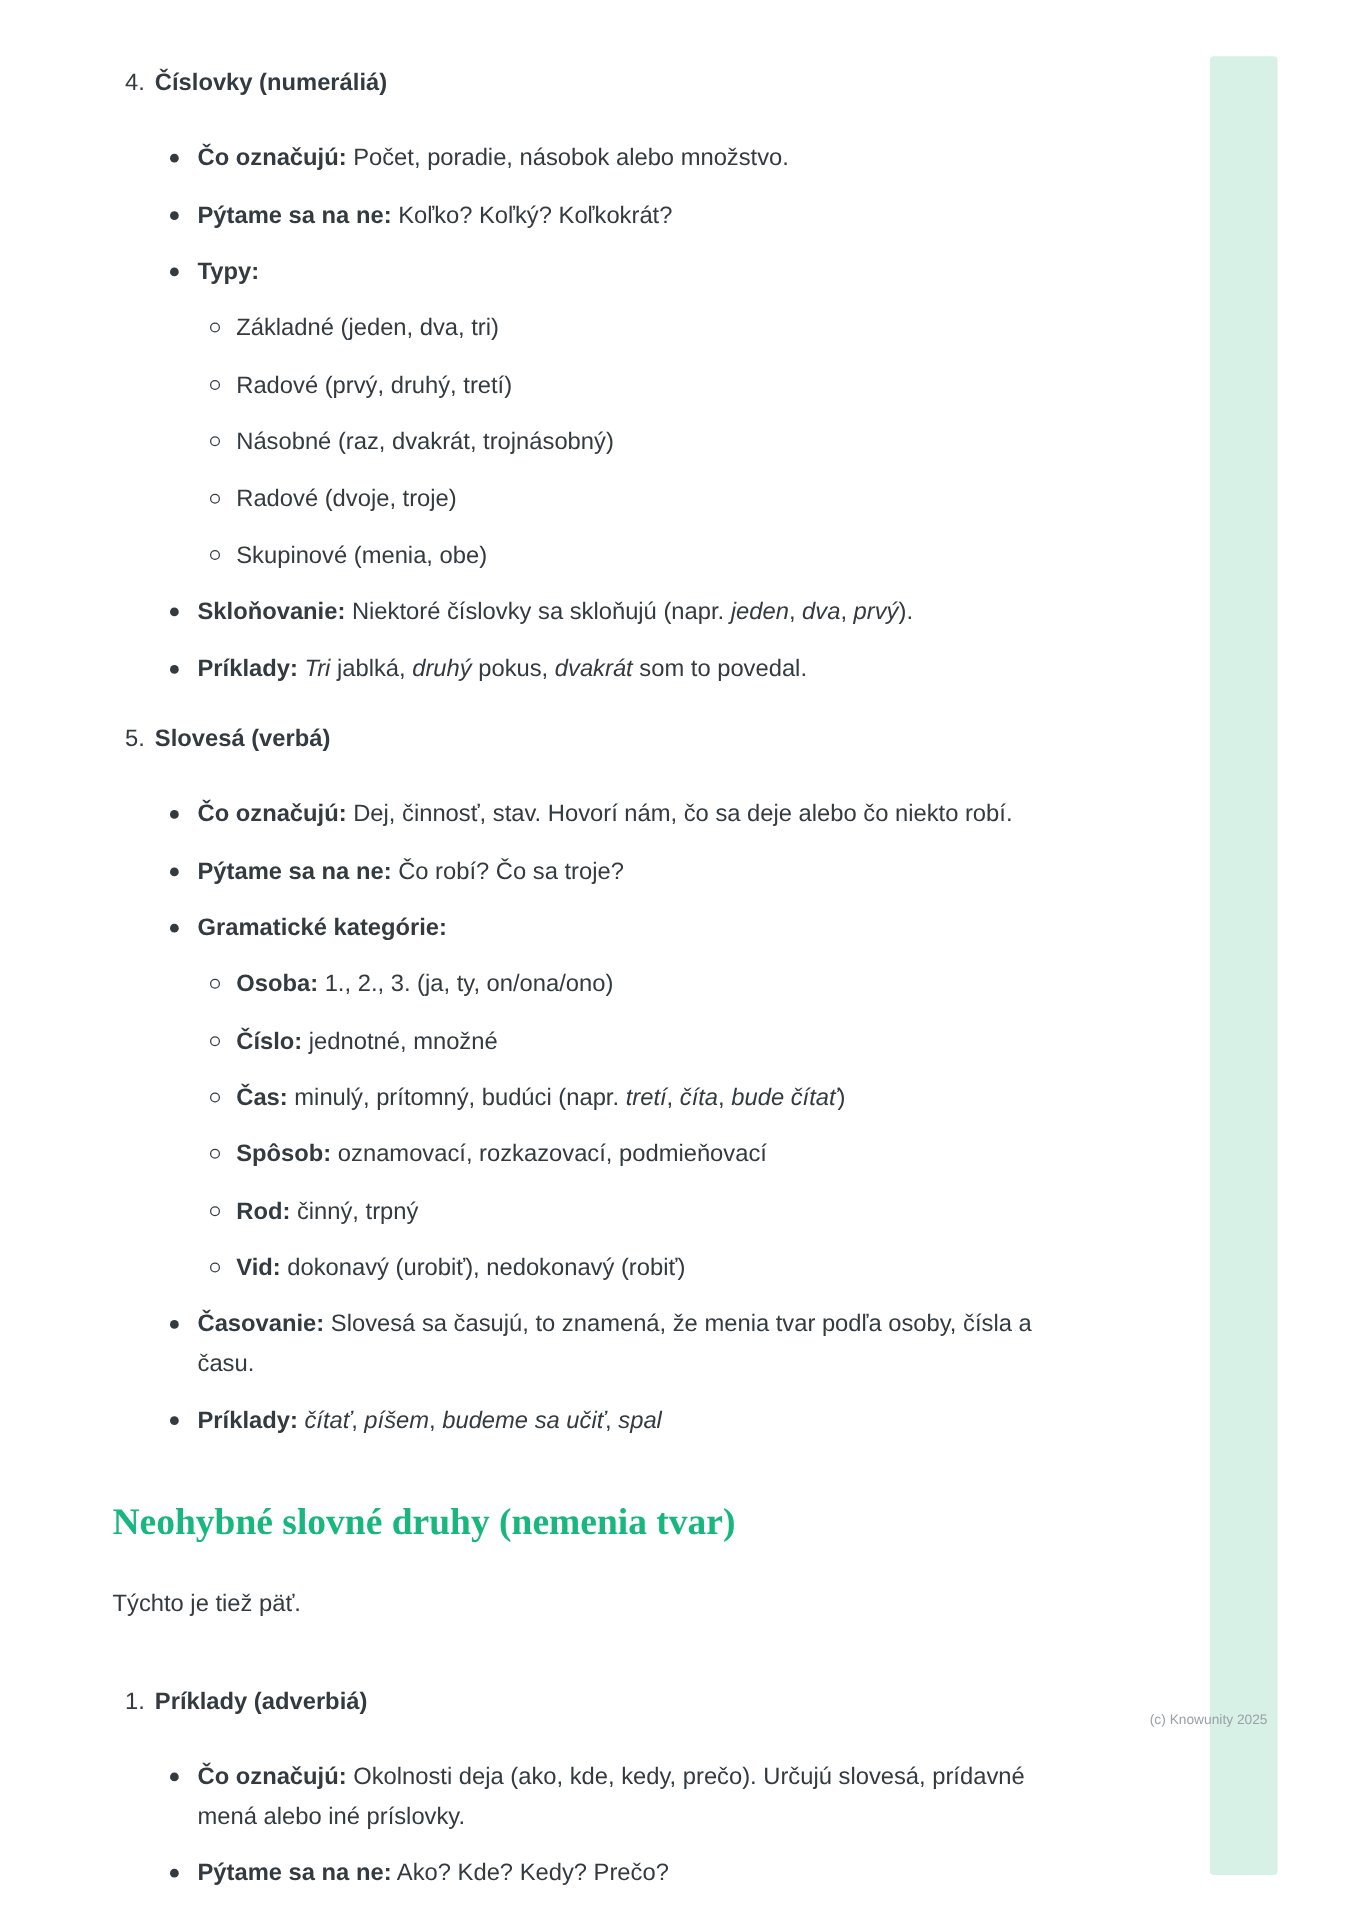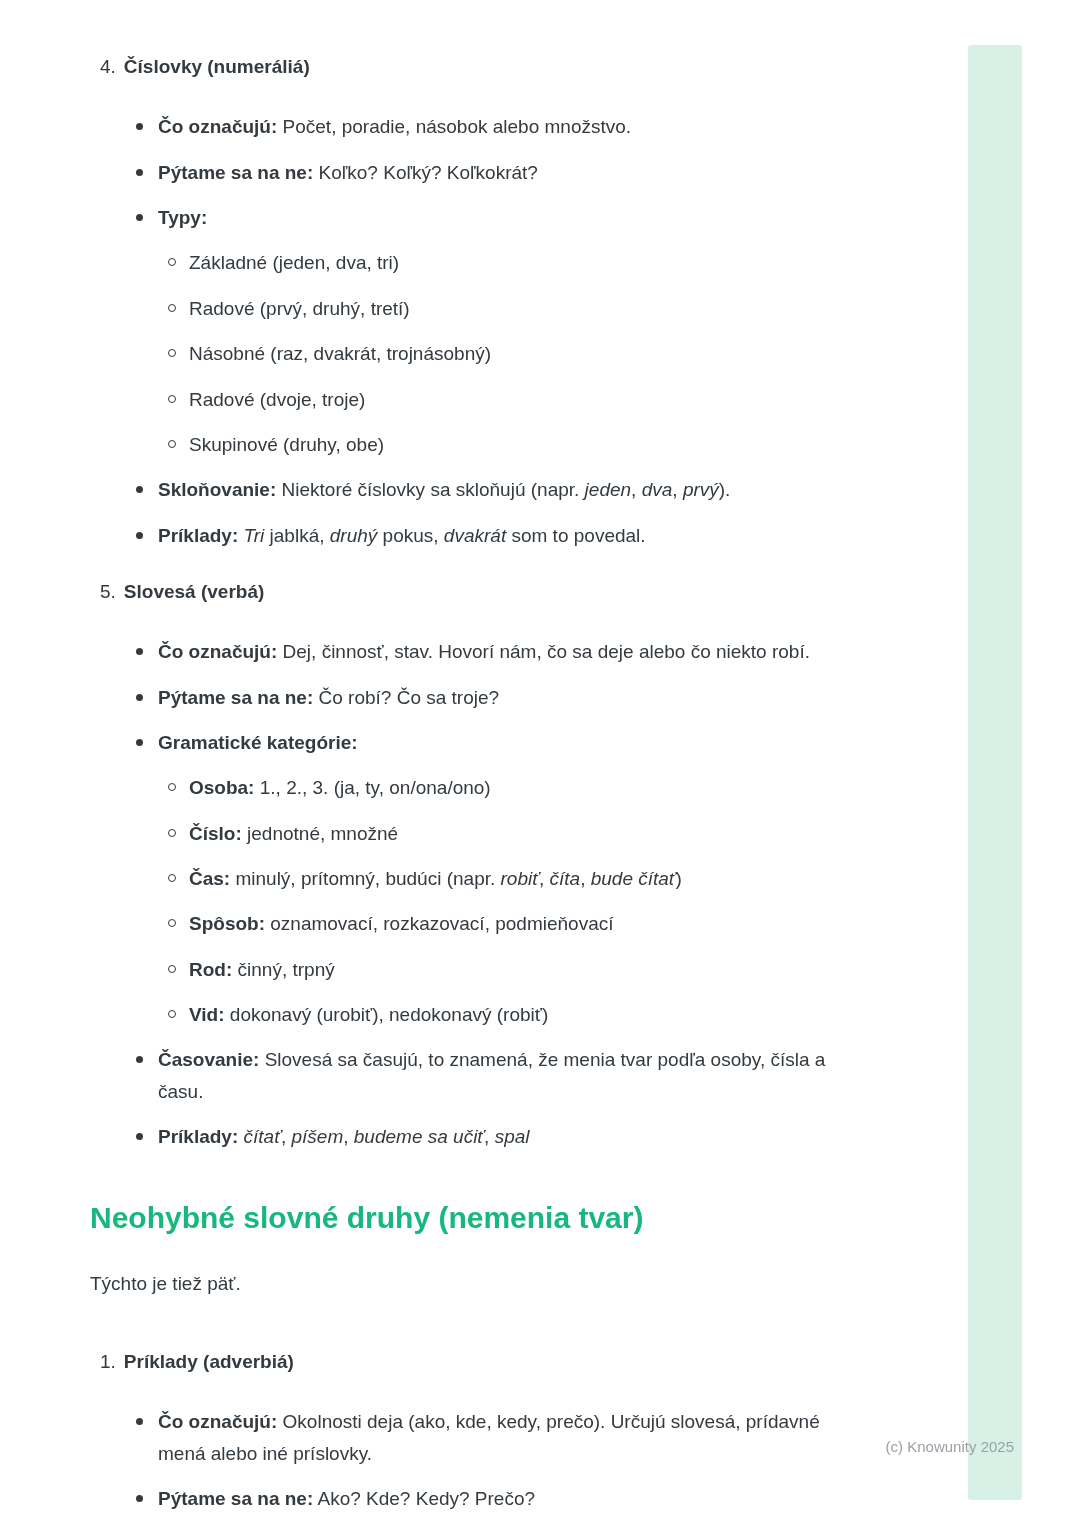--- a/index.html
+++ b/index.html
@@ -72,30 +72,31 @@
   }
   .txt{max-width:700px;}
   .bold{font-weight:700;}
   .italic{font-style:italic;}
   h2.section-heading{
     color:var(--accent);
     font-size:30px;
     font-weight:700;
     margin:46px 0 32px 0;
     line-height:1.3;
+    font-family:Liberation Serif, serif;
   }
   p.paragraph{
     margin:0 0 48px 0;
     line-height:1.55;
   }
   .watermark{
     position:absolute;
-    top:1438px;
+    top:1370px;
     right:66px;
-    font-size:15px;
+    font-size:11px;
     color:var(--muted);
     z-index:2;
   }
 </style>
 </head>
 <body>
 
 <div class="page">
   <div class="stripe"></div>
   <div class="content">
@@ -126,21 +127,21 @@
       <div class="sub-item">
         <span class="marker"></span>
         <div class="txt"><span>Násobné (raz, dvakrát, trojnásobný)</span></div>
       </div>
       <div class="sub-item">
         <span class="marker"></span>
         <div class="txt"><span>Radové (dvoje, troje)</span></div>
       </div>
       <div class="sub-item">
         <span class="marker"></span>
-        <div class="txt"><span>Skupinové (druhy, obe)</span></div>
+        <div class="txt"><span>Skupinové (menia, obe)</span></div>
       </div>
       <div class="bullet-item">
         <span class="marker"></span>
         <div class="txt"><span class="bold">Skloňovanie:</span><span> Niektoré číslovky sa skloňujú (napr. </span><span class="italic">jeden</span><span>, </span><span class="italic">dva</span><span>, </span><span class="italic">prvý</span><span>).</span></div>
       </div>
       <div class="bullet-item">
         <span class="marker"></span>
         <div class="txt"><span class="bold">Príklady:</span><span> </span><span class="italic">Tri</span><span> jablká, </span><span class="italic">druhý</span><span> pokus, </span><span class="italic">dvakrát</span><span> som to povedal.</span></div>
       </div>
       <div class="numbered-item">
@@ -162,21 +163,21 @@
       <div class="sub-item">
         <span class="marker"></span>
         <div class="txt"><span class="bold">Osoba:</span><span> 1., 2., 3. (ja, ty, on/ona/ono)</span></div>
       </div>
       <div class="sub-item">
         <span class="marker"></span>
         <div class="txt"><span class="bold">Číslo:</span><span> jednotné, množné</span></div>
       </div>
       <div class="sub-item">
         <span class="marker"></span>
-        <div class="txt"><span class="bold">Čas:</span><span> minulý, prítomný, budúci (napr. </span><span class="italic">robiť</span><span>, </span><span class="italic">číta</span><span>, </span><span class="italic">bude čítať</span><span>)</span></div>
+        <div class="txt"><span class="bold">Čas:</span><span> minulý, prítomný, budúci (napr. </span><span class="italic">tretí</span><span>, </span><span class="italic">číta</span><span>, </span><span class="italic">bude čítať</span><span>)</span></div>
       </div>
       <div class="sub-item">
         <span class="marker"></span>
         <div class="txt"><span class="bold">Spôsob:</span><span> oznamovací, rozkazovací, podmieňovací</span></div>
       </div>
       <div class="sub-item">
         <span class="marker"></span>
         <div class="txt"><span class="bold">Rod:</span><span> činný, trpný</span></div>
       </div>
       <div class="sub-item">

